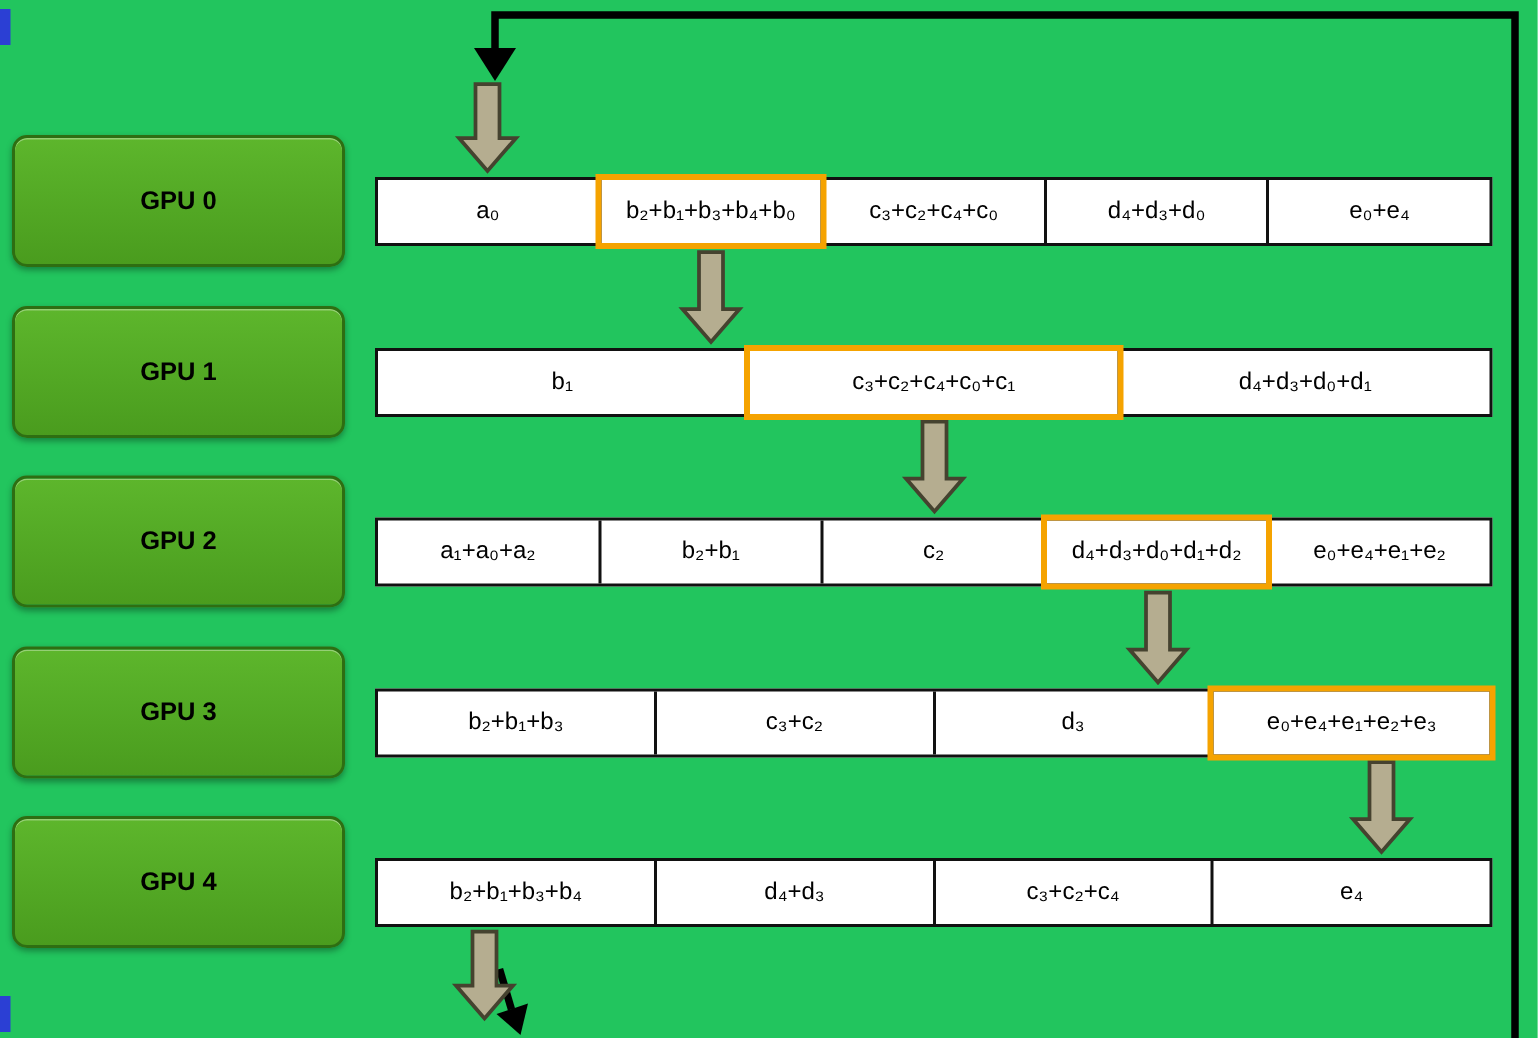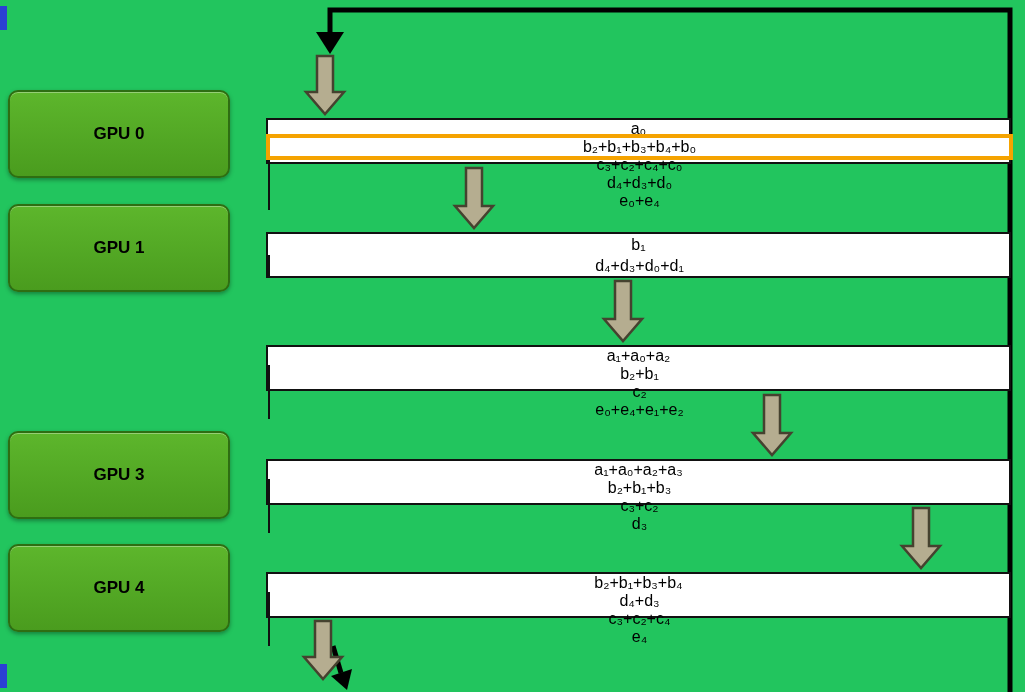--- a/index.html
+++ b/index.html
@@ -20,23 +20,23 @@
   .gpu{
     position:absolute; left:8px; width:222px; height:88px;
     background:linear-gradient(180deg, var(--gpu-green) 0%, var(--gpu-green-dark) 100%);
     border:2px solid var(--gpu-border); border-radius:10px;
     box-shadow: inset 0 1px 0 rgba(255,255,255,.35), 0 2px 4px rgba(0,0,0,.35);
     display:flex; align-items:center; justify-content:center;
     box-sizing:border-box;
   }
   .gpu span{font-weight:bold; font-size:17px; color:#000;}
   .row{
-    position:absolute; left:266px; width:745px; height:46px;
+    position:absolute; left:250px; width:745px; height:46px;
     display:flex; box-sizing:border-box;
-    border:2px solid var(--cell-border); background:#fff;flex-direction:column;
+    border:2px solid var(--cell-border); background:#fff;
   }
   .cell{
     flex:1 1 0; display:flex; align-items:center; justify-content:center;
     font-size:16px; position:relative; box-sizing:border-box;
     border-left:2px solid var(--cell-border);
     white-space:nowrap;
   }
   .cell:first-child{border-left:none;}
   .cell.highlight::after{
     content:""; position:absolute; inset:-4px;
@@ -73,52 +73,57 @@
 
     <polygon points="315,621 331,621 331,657 342,657 323,679 304,657 315,657" style="fill:var(--arrow-fill,#b5ad90);stroke:var(--arrow-stroke,#45422f);stroke-width:2.5"></polygon>
   </svg>
 
   <div class="gpu" style="top:90px">
     <span>GPU 0</span>
   </div>
   <div class="gpu" style="top:204px">
     <span>GPU 1</span>
   </div>
+  <div class="gpu" style="top:317px">
+    <span>GPU 2</span>
+  </div>
   <div class="gpu" style="top:431px">
     <span>GPU 3</span>
   </div>
   <div class="gpu" style="top:544px">
     <span>GPU 4</span>
   </div>
 
   <div class="row" style="top:118px">
     <div class="cell">a₀</div>
     <div class="cell highlight">b₂+b₁+b₃+b₄+b₀</div>
     <div class="cell">c₃+c₂+c₄+c₀</div>
     <div class="cell">d₄+d₃+d₀</div>
     <div class="cell">e₀+e₄</div>
   </div>
 
   <div class="row" style="top:232px">
     <div class="cell">b₁</div>
+    <div class="cell highlight">c₃+c₂+c₄+c₀+c₁</div>
     <div class="cell">d₄+d₃+d₀+d₁</div>
   </div>
 
   <div class="row" style="top:345px">
     <div class="cell">a₁+a₀+a₂</div>
     <div class="cell">b₂+b₁</div>
     <div class="cell">c₂</div>
+    <div class="cell highlight">d₄+d₃+d₀+d₁+d₂</div>
     <div class="cell">e₀+e₄+e₁+e₂</div>
   </div>
 
   <div class="row" style="top:459px">
-    <div class="cell">a₁+a₀+a₂+a₃</div>
     <div class="cell">b₂+b₁+b₃</div>
     <div class="cell">c₃+c₂</div>
     <div class="cell">d₃</div>
+    <div class="cell highlight">e₀+e₄+e₁+e₂+e₃</div>
   </div>
 
   <div class="row" style="top:572px">
     <div class="cell">b₂+b₁+b₃+b₄</div>
     <div class="cell">d₄+d₃</div>
     <div class="cell">c₃+c₂+c₄</div>
     <div class="cell">e₄</div>
   </div>
 
   <div class="artifact" style="top:6px"></div>

